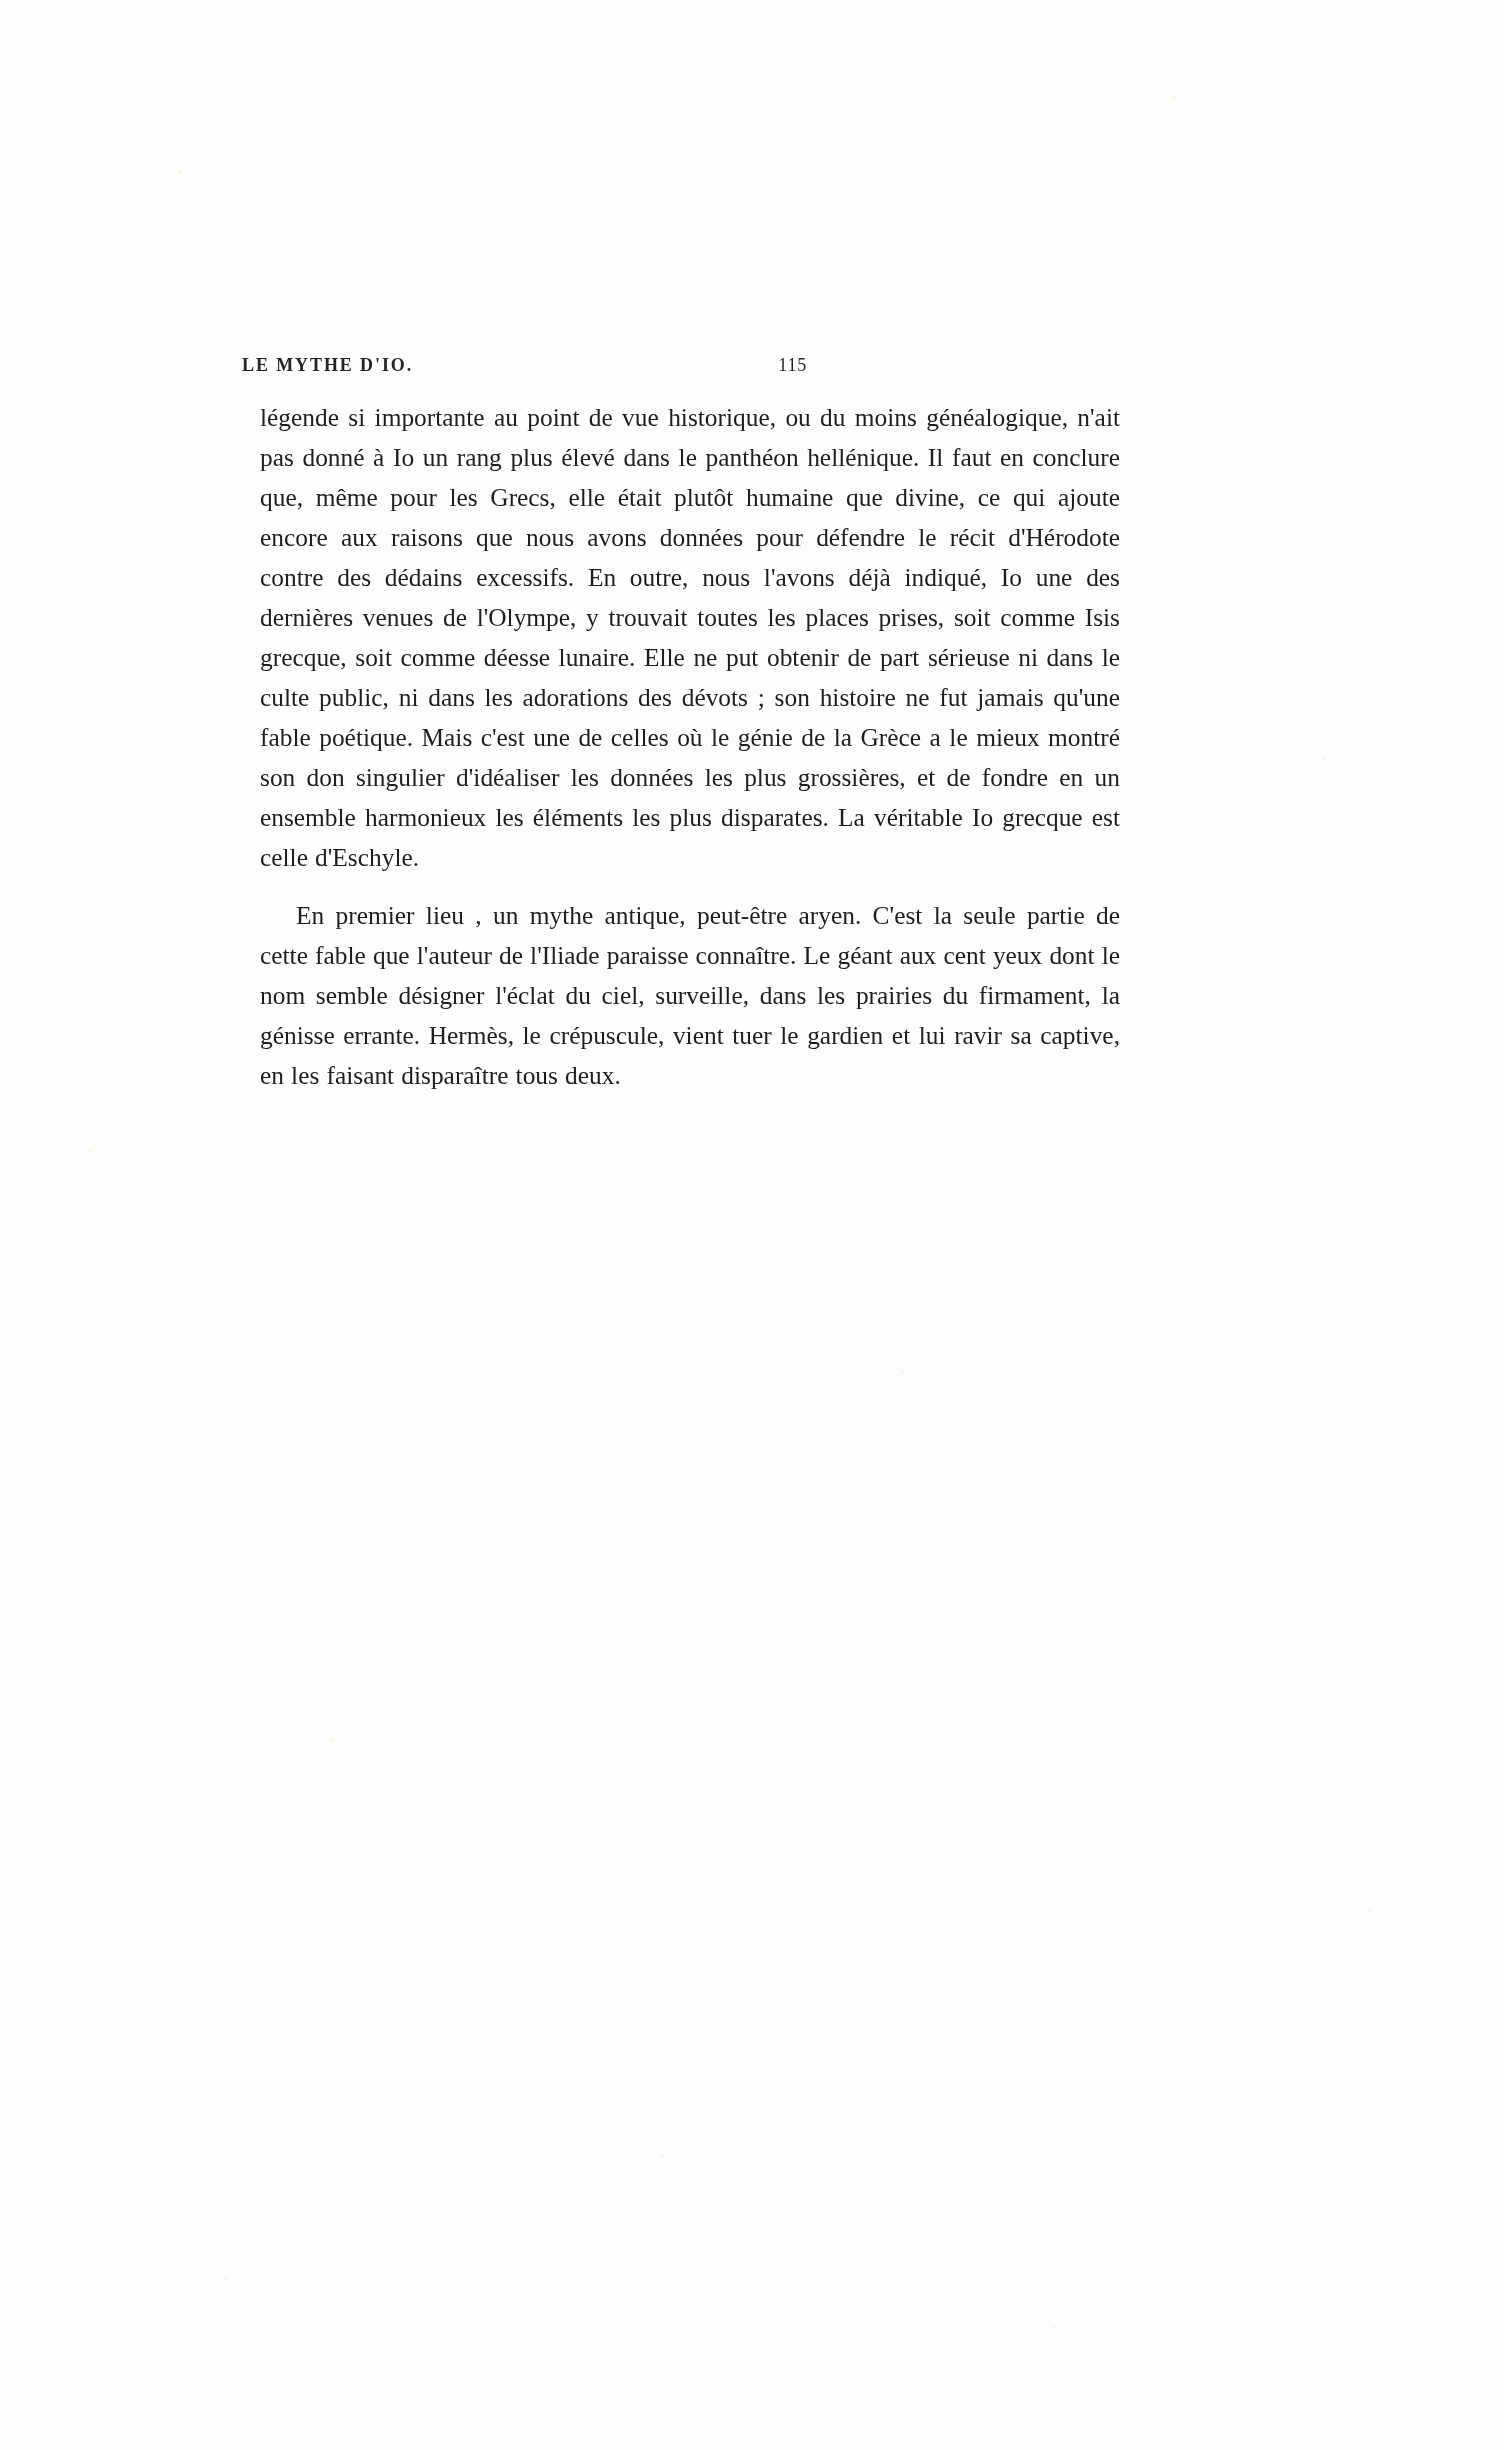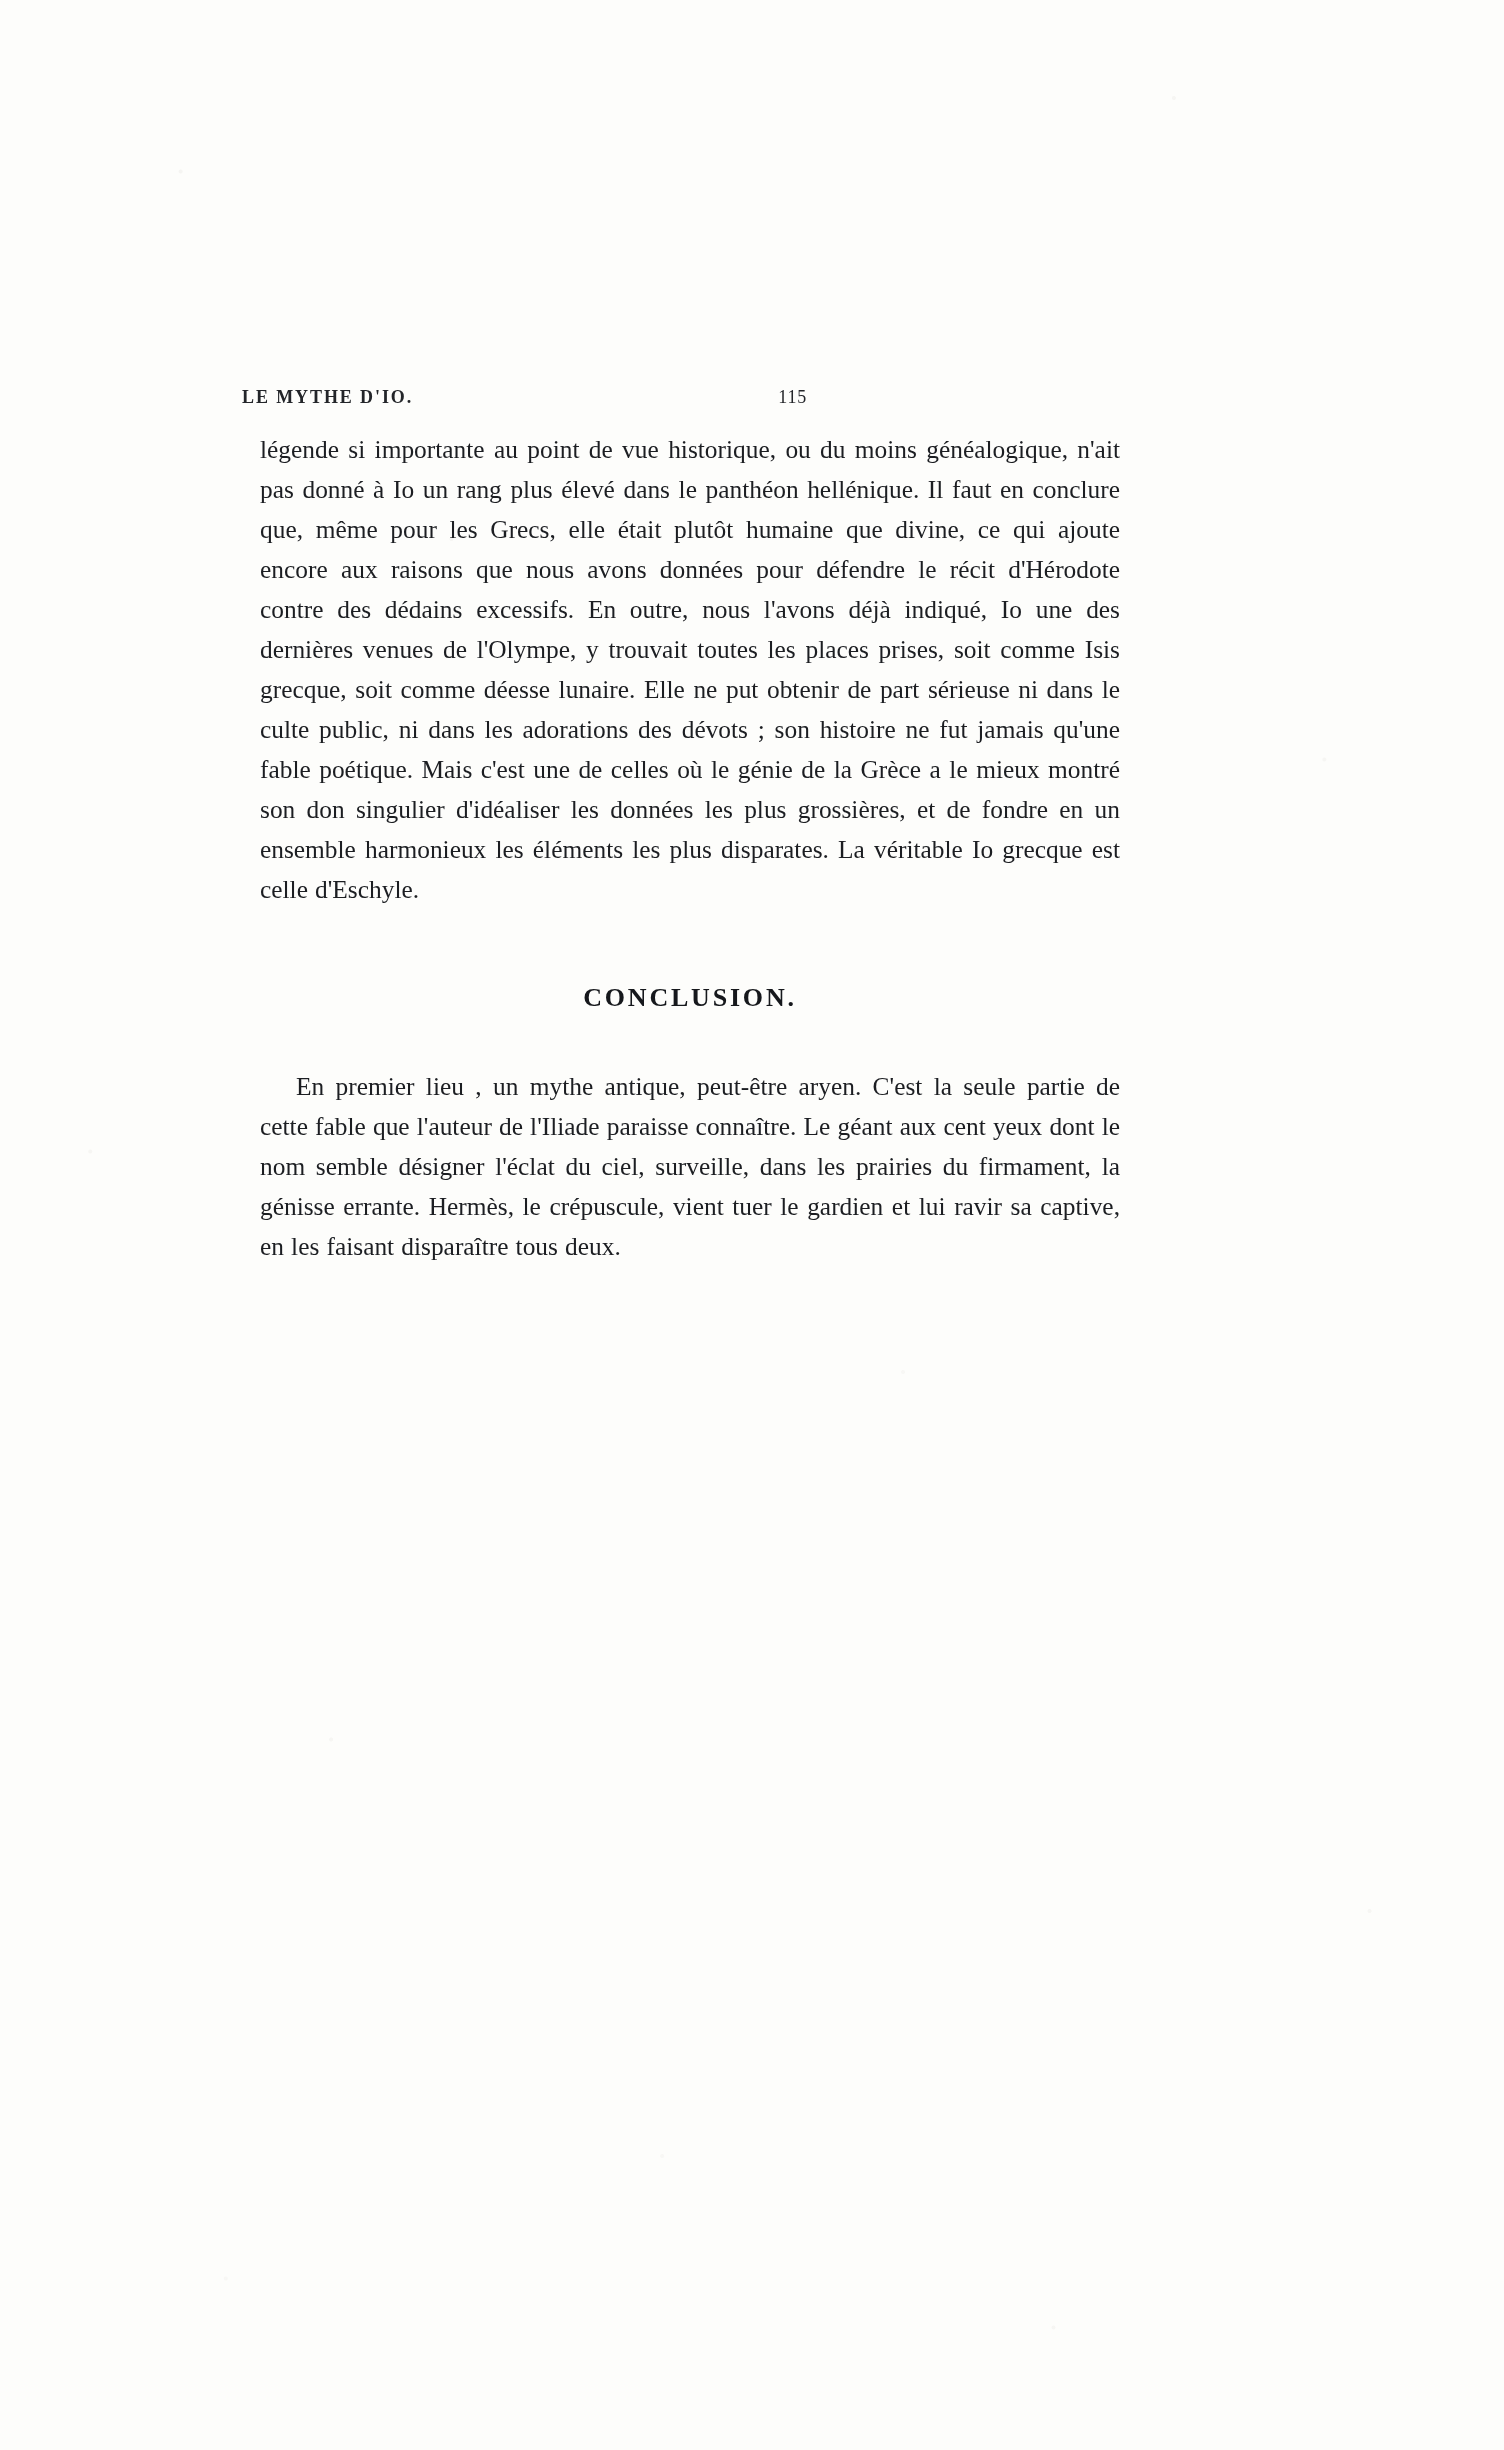--- a/index.html
+++ b/index.html
@@ -50,21 +50,20 @@
     width: 896px;
   }
 
   .running-head {
     display: flex;
     align-items: baseline;
     justify-content: space-between;
     width: 565px;
     margin-left: 0px;
     margin-bottom: 21px;
-    margin-top: 32px;
   }
 
   .head-title {
     font-family: "Liberation Serif", serif;
     font-size: 18px;
     letter-spacing: 1.9px;
     text-transform: uppercase;
     color: #232529;
     font-weight: 600;
   }
@@ -111,19 +110,18 @@
 <div class="page">
   <div class="text-block">
 
     <div class="running-head">
       <span class="head-title">LE MYTHE D'IO.</span>
       <span class="page-number">115</span>
     </div>
 
     <p class="body first">légende si importante au point de vue historique, ou du moins généalogique, n'ait pas donné à Io un rang plus élevé dans le panthéon hellénique. Il faut en conclure que, même pour les Grecs, elle était plutôt humaine que divine, ce qui ajoute encore aux raisons que nous avons données pour défendre le récit d'Hérodote contre des dédains excessifs. En outre, nous l'avons déjà indiqué, Io une des dernières venues de l'Olympe, y trouvait toutes les places prises, soit comme Isis grecque, soit comme déesse lunaire. Elle ne put obtenir de part sérieuse ni dans le culte public, ni dans les adorations des dévots ; son histoire ne fut jamais qu'une fable poétique. Mais c'est une de celles où le génie de la Grèce a le mieux montré son don singulier d'idéaliser les données les plus grossières, et de fondre en un ensemble harmonieux les éléments les plus disparates. La véritable Io grecque est celle d'Eschyle.</p>
 
-    <div class="section-title">CONCLUSION.</div>
 
     <p class="body indent">En premier lieu , un mythe antique, peut-être aryen. C'est la seule partie de cette fable que l'auteur de l'Iliade paraisse connaître. Le géant aux cent yeux dont le nom semble désigner l'éclat du ciel, surveille, dans les prairies du firmament, la génisse errante. Hermès, le crépuscule, vient tuer le gardien et lui ravir sa captive, en les faisant disparaître tous deux.</p>
 
   </div>
 </div>
 
 
 </body></html>

